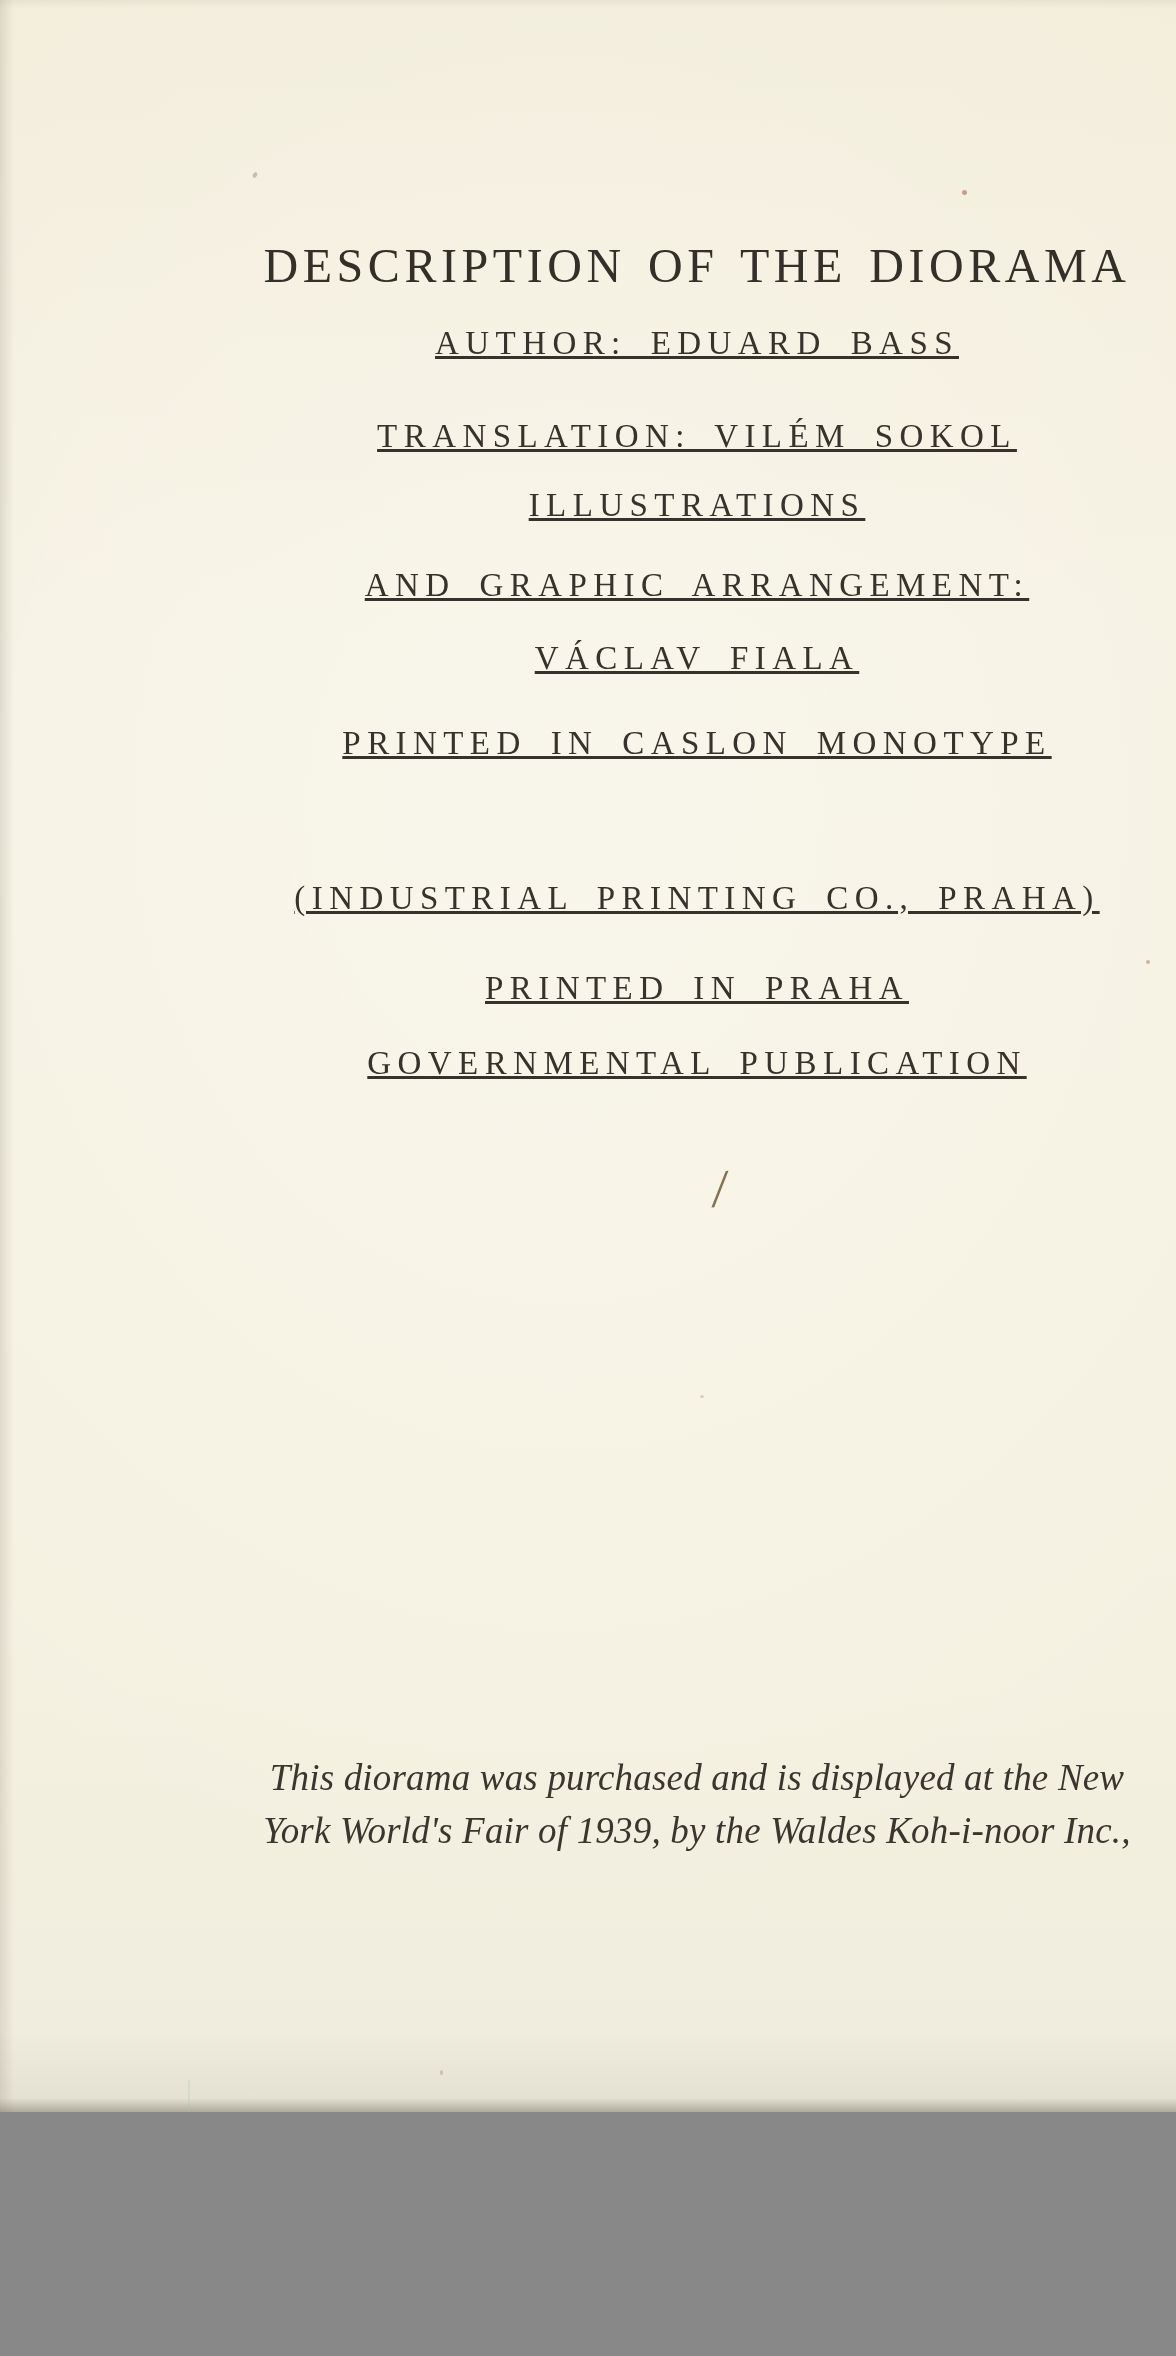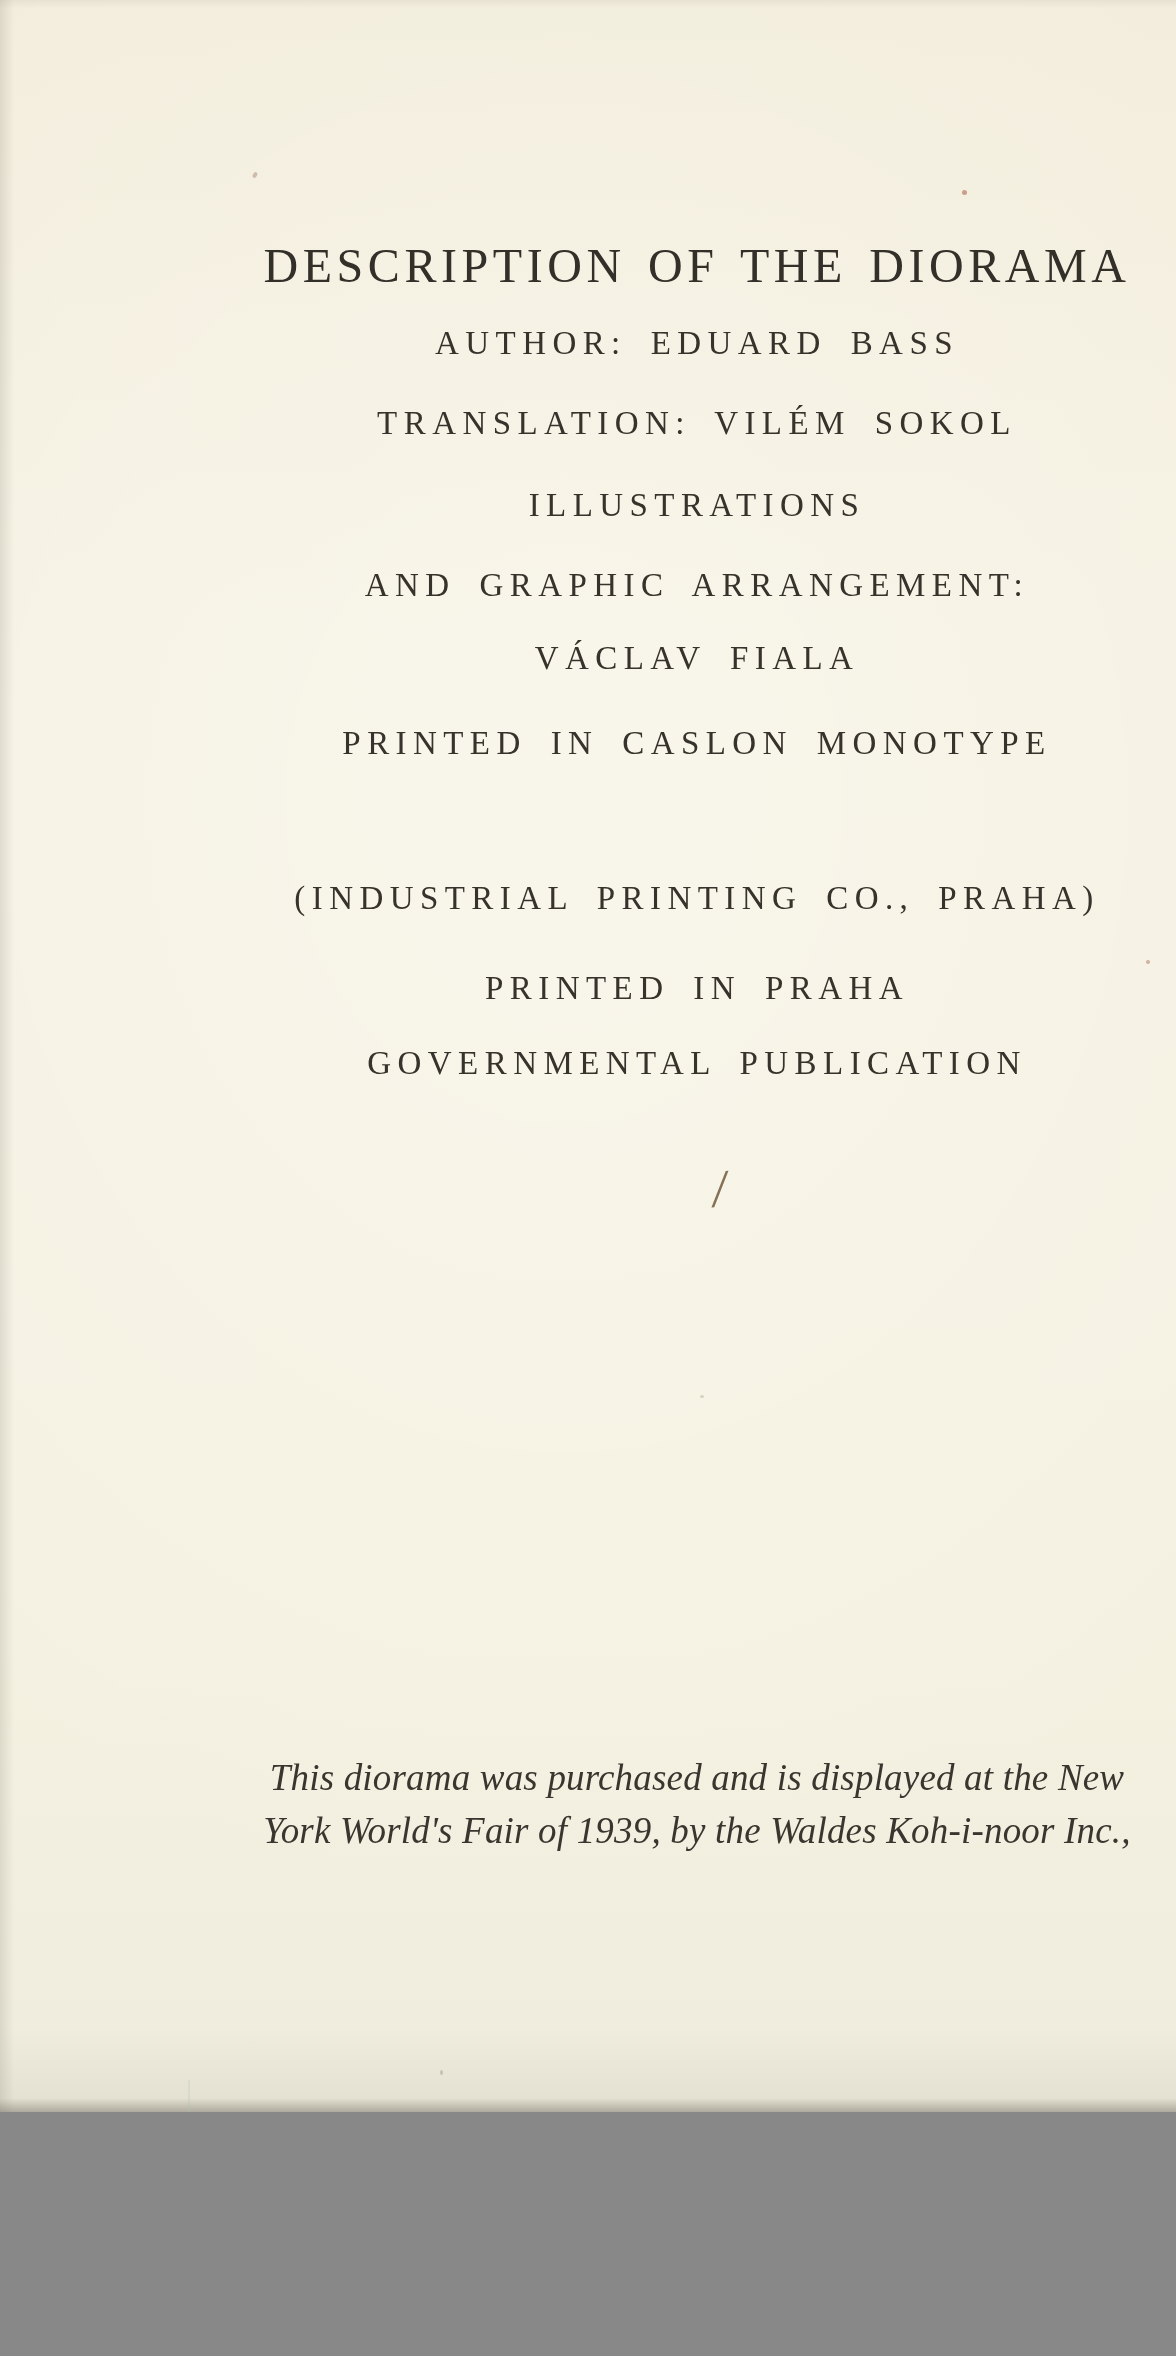--- a/index.html
+++ b/index.html
@@ -57,23 +57,24 @@
     font-size: 48px;
     letter-spacing: 0.095em;
     word-spacing: 0.12em;
     color: #332f29;
   }
   .credit {
     font-size: 33px;
     letter-spacing: 0.195em;
     word-spacing: 0.28em;
     color: #37322b;
+    text-decoration: underline;
   }
   .c0 { top: 325px; }
-  .c1 { top: 405px; }
+  .c1 { top: 418px; }
   .c2 { top: 487px; }
   .c3 { top: 567px; }
   .c4 { top: 640px; }
   .c5 { top: 725px; }
   .c6 { top: 802px; }
   .c7 { top: 880px; }
   .c8 { top: 970px; }
   .c9 { top: 1045px; }
 
   .slash-mark {

